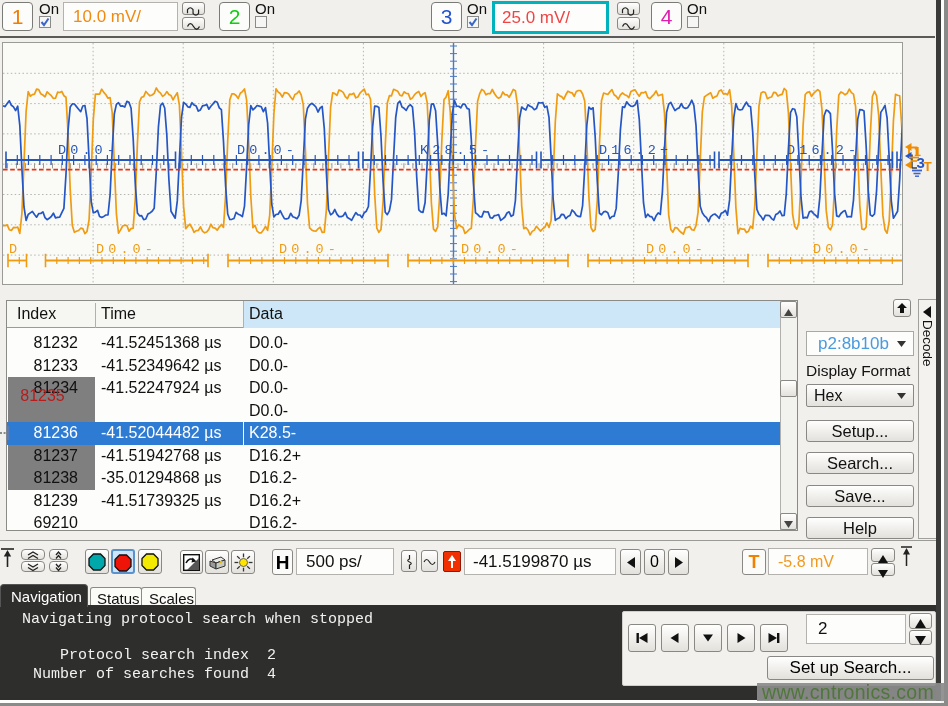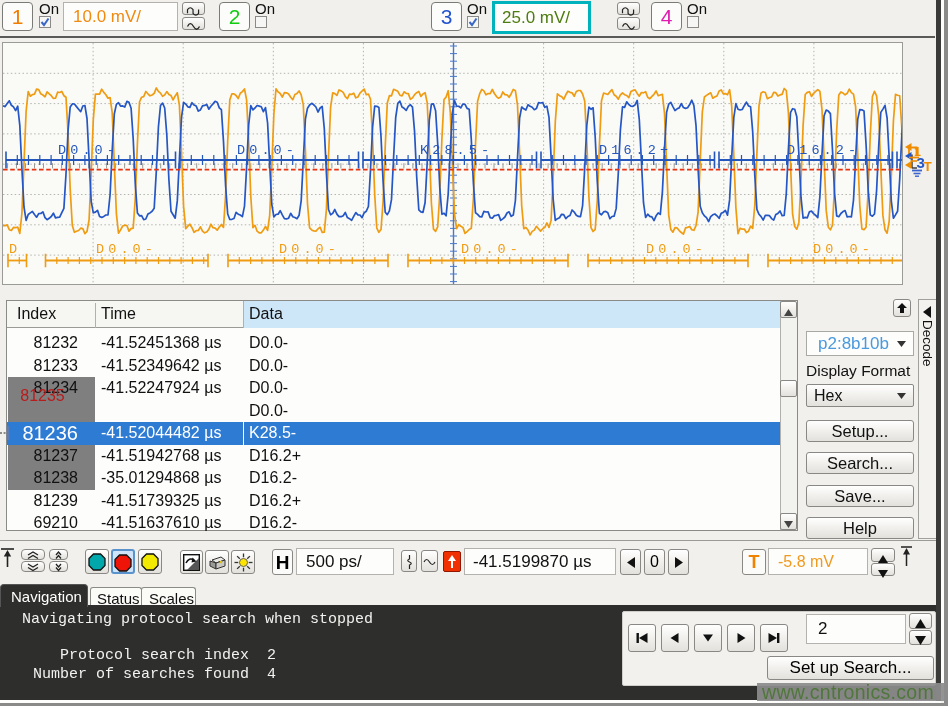--- a/index.html
+++ b/index.html
@@ -33,21 +33,21 @@
 <div class="chbtn" style="left:219px;top:2px;color:#10cd10">2</div>
 <div class="onlab" style="left:255px;top:0px">On</div>
 <div class="cb" style="left:255px;top:16px"></div>
 <div class="chbtn" style="left:431px;top:2px;color:#2353cf">3</div>
 <div class="onlab" style="left:467px;top:0px">On</div>
 <div class="cb" style="left:467px;top:16px">
     <svg width="10" height="10" viewBox="0 0 10 10" style="display:block;margin:0 auto">
       <path d="M1.5 5 L4 8 L8.5 1.5" stroke="#3a66c8" stroke-width="2" fill="none"></path>
     </svg>
   </div>
-<div class="fld" style="left:492px;top:1px;width:99px;height:33px;border:3px solid #00b2bc;font-size:17px;line-height:27px;color:#4d7c0f;padding-left:7px">25.0 mV/</div>
+<div class="fld" style="left:492px;top:1px;width:117px;height:33px;border:3px solid #00b2bc;font-size:17px;line-height:27px;color:#ef4444;padding-left:7px">25.0 mV/</div>
 <div class="btn" style="left:617px;top:2px;width:23px;height:13px"><svg width="17" height="12" viewBox="0 0 17 13" style="margin-top:0">
       <path d="M2 9 L2 5 Q5 1 8 5 L8 9 Q11 13 14 9 L14 5" stroke="#222" stroke-width="1.3" fill="none"></path>
     </svg></div>
 <div class="btn" style="left:617px;top:17px;width:23px;height:13px"><svg width="17" height="12" viewBox="0 0 17 13" style="margin-top:0">
       <path d="M2 7 Q5 1 8.5 7 T15 7" stroke="#222" stroke-width="1.4" fill="none"></path>
     </svg></div>
 <div class="chbtn" style="left:651px;top:2px;color:#e21cb0">4</div>
 <div class="onlab" style="left:687px;top:0px">On</div>
 <div class="cb" style="left:687px;top:16px"></div>
 <div class="abs" style="left:2px;top:42px;width:901px;height:243px;background:#fafaf7;border:1px solid #9a9a96">
@@ -424,37 +424,36 @@
     <div class="abs" style="left:94px;top:53.5px;font-size:16px;line-height:22.6px;height:22.6px;color:#111">-41.52349642 µs</div>
     <div class="abs" style="left:242px;top:53.5px;font-size:16px;line-height:22.6px;height:22.6px;color:#111">D0.0-</div>
     <div class="abs" style="left:1px;top:76.1px;width:87px;height:22.6px;background:#7f7f7f"></div>
     <div class="abs" style="left:0px;top:76.1px;width:71px;height:22.6px;font-size:16px;line-height:22.6px;text-align:right;color:#111">81234</div>
     <div class="abs" style="left:94px;top:76.1px;font-size:16px;line-height:22.6px;height:22.6px;color:#111">-41.52247924 µs</div>
     <div class="abs" style="left:242px;top:76.1px;font-size:16px;line-height:22.6px;height:22.6px;color:#111">D0.0-</div>
     <div class="abs" style="left:1px;top:98.6px;width:87px;height:22.6px;background:#7f7f7f"></div>
     <div class="abs" style="left:0px;top:84px;width:71px;height:22.6px;font-size:16px;line-height:22.6px;text-align:center;color:#b91c1c">81235</div>
     <div class="abs" style="left:242px;top:98.6px;font-size:16px;line-height:22.6px;height:22.6px;color:#111">D0.0-</div>
     <div class="abs" style="left:0px;top:121.2px;width:773px;height:22.6px;background:#2e7bd4"></div>
-    <div class="abs" style="left:0px;top:121.2px;width:71px;height:22.6px;font-size:20px;line-height:22.6px;text-align:right;color:#ffffff">81236</div>
+    <div class="abs" style="left:0px;top:121.2px;width:71px;height:22.6px;font-size:16px;line-height:22.6px;text-align:right;color:#ffffff">81236</div>
     <div class="abs" style="left:94px;top:121.2px;font-size:16px;line-height:22.6px;height:22.6px;color:#ffffff">-41.52044482 µs</div>
     <div class="abs" style="left:242px;top:121.2px;font-size:16px;line-height:22.6px;height:22.6px;color:#ffffff">K28.5-</div>
     <div class="abs" style="left:236px;top:121.2px;width:1px;height:22.6px;background:#fff"></div>
     <div class="abs" style="left:1px;top:143.8px;width:87px;height:22.6px;background:#7f7f7f"></div>
     <div class="abs" style="left:0px;top:143.8px;width:71px;height:22.6px;font-size:16px;line-height:22.6px;text-align:right;color:#111">81237</div>
     <div class="abs" style="left:94px;top:143.8px;font-size:16px;line-height:22.6px;height:22.6px;color:#111">-41.51942768 µs</div>
     <div class="abs" style="left:242px;top:143.8px;font-size:16px;line-height:22.6px;height:22.6px;color:#111">D16.2+</div>
     <div class="abs" style="left:1px;top:166.3px;width:87px;height:22.6px;background:#7f7f7f"></div>
     <div class="abs" style="left:0px;top:166.3px;width:71px;height:22.6px;font-size:16px;line-height:22.6px;text-align:right;color:#111">81238</div>
     <div class="abs" style="left:94px;top:166.3px;font-size:16px;line-height:22.6px;height:22.6px;color:#111">-35.01294868 µs</div>
     <div class="abs" style="left:242px;top:166.3px;font-size:16px;line-height:22.6px;height:22.6px;color:#111">D16.2-</div>
     <div class="abs" style="left:0px;top:188.9px;width:71px;height:22.6px;font-size:16px;line-height:22.6px;text-align:right;color:#111">81239</div>
     <div class="abs" style="left:94px;top:188.9px;font-size:16px;line-height:22.6px;height:22.6px;color:#111">-41.51739325 µs</div>
     <div class="abs" style="left:242px;top:188.9px;font-size:16px;line-height:22.6px;height:22.6px;color:#111">D16.2+</div>
     <div class="abs" style="left:0px;top:211.4px;width:71px;height:22.6px;font-size:16px;line-height:22.6px;text-align:right;color:#111">69210</div>
-    <div class="abs" style="left:94px;top:211.4px;font-size:16px;line-height:22.6px;height:22.6px;color:#111">-41.51637610 µs</div>
     <div class="abs" style="left:242px;top:211.4px;font-size:16px;line-height:22.6px;height:22.6px;color:#111">D16.2-</div>
     <div class="abs" style="left:773px;top:0;width:17px;height:229px;background:#f2f2ef;border-left:1px solid #b0b0ac"></div>
     <div class="btn" style="left:773px;top:0px;width:17px;height:17px;border-radius:2px"><svg width="9" height="7" viewBox="0 0 9 7" style="margin-top:4px">
         <polygon points="4.5,0 9,7 0,7" fill="#444"></polygon>
       </svg></div>
     <div class="btn" style="left:773px;top:212px;width:17px;height:17px;border-radius:2px"><svg width="9" height="7" viewBox="0 0 9 7" style="margin-top:4px">
         <polygon points="0,0 9,0 4.5,7" fill="#444"></polygon>
       </svg></div>
     <div class="btn" style="left:773px;top:79px;width:17px;height:17px;border-radius:2px"></div>
   </div>

